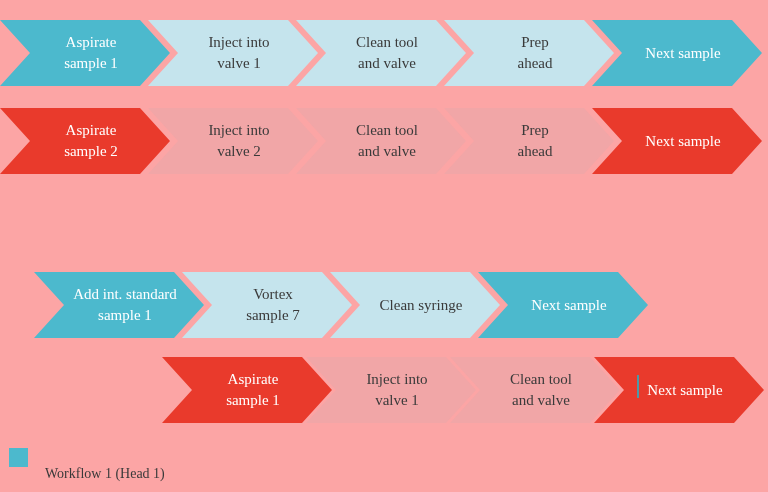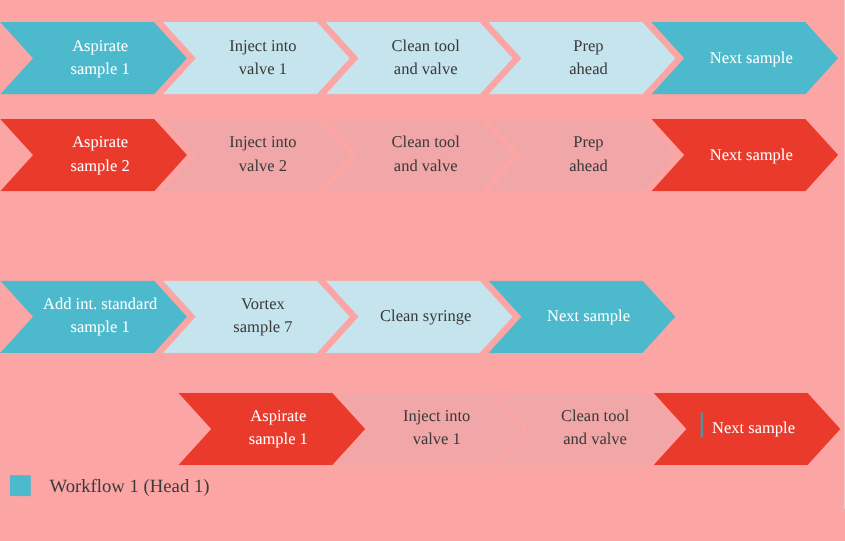--- a/index.html
+++ b/index.html
@@ -34,21 +34,21 @@
     line-height: 21px;
     padding-left: 12px;
   }
   .c-dark-teal  { background: #4cb9cd; color: #ffffff; }
   .c-light-teal { background: #c5e4ed; color: #3a3a3a; }
   .c-dark-red   { background: #e93a2c; color: #ffffff; }
   .c-light-red  { background: #f1a6a7; color: #3a3a3a; }
 
   #row1 { top: 20px; }
   #row2 { top: 108px; }
-  #row3 { top: 255px; }
+  #row3 { top: 272px; margin-left: 34px; }
   #row4 { top: 357px; padding-left: 162px; }
   #row4 .chev + .chev { margin-left: -26px; }
 
   .text-cursor {
     position: absolute;
     left: 637px;
     top: 375px;
     width: 2px;
     height: 23px;
     background: #4d98a6;
@@ -59,21 +59,21 @@
     left: 9px;
     top: 432px;
     display: flex;
     flex-direction: column;
     gap: 10px;
   }
   .legend-item { display: flex; align-items: center; }
   .swatch { flex: none; width: 19px; height: 19px; margin-right: 17px; }
   .sw-teal { background: #4cb9cd; }
   .sw-red  { background: #e93a2c; }
-  .legend-label { font-size: 17px; color: #3a3a3a; line-height: 19px; }
+  .legend-label { font-size: 14px; color: #3a3a3a; line-height: 19px; margin-top: 32px; }
 </style>
 </head>
 <body>
 
 <div class="canvas">
 
   <div class="chev-row" id="row1">
     <div class="chev c-dark-teal">
       <span class="lbl">Aspirate
 sample 1</span>

